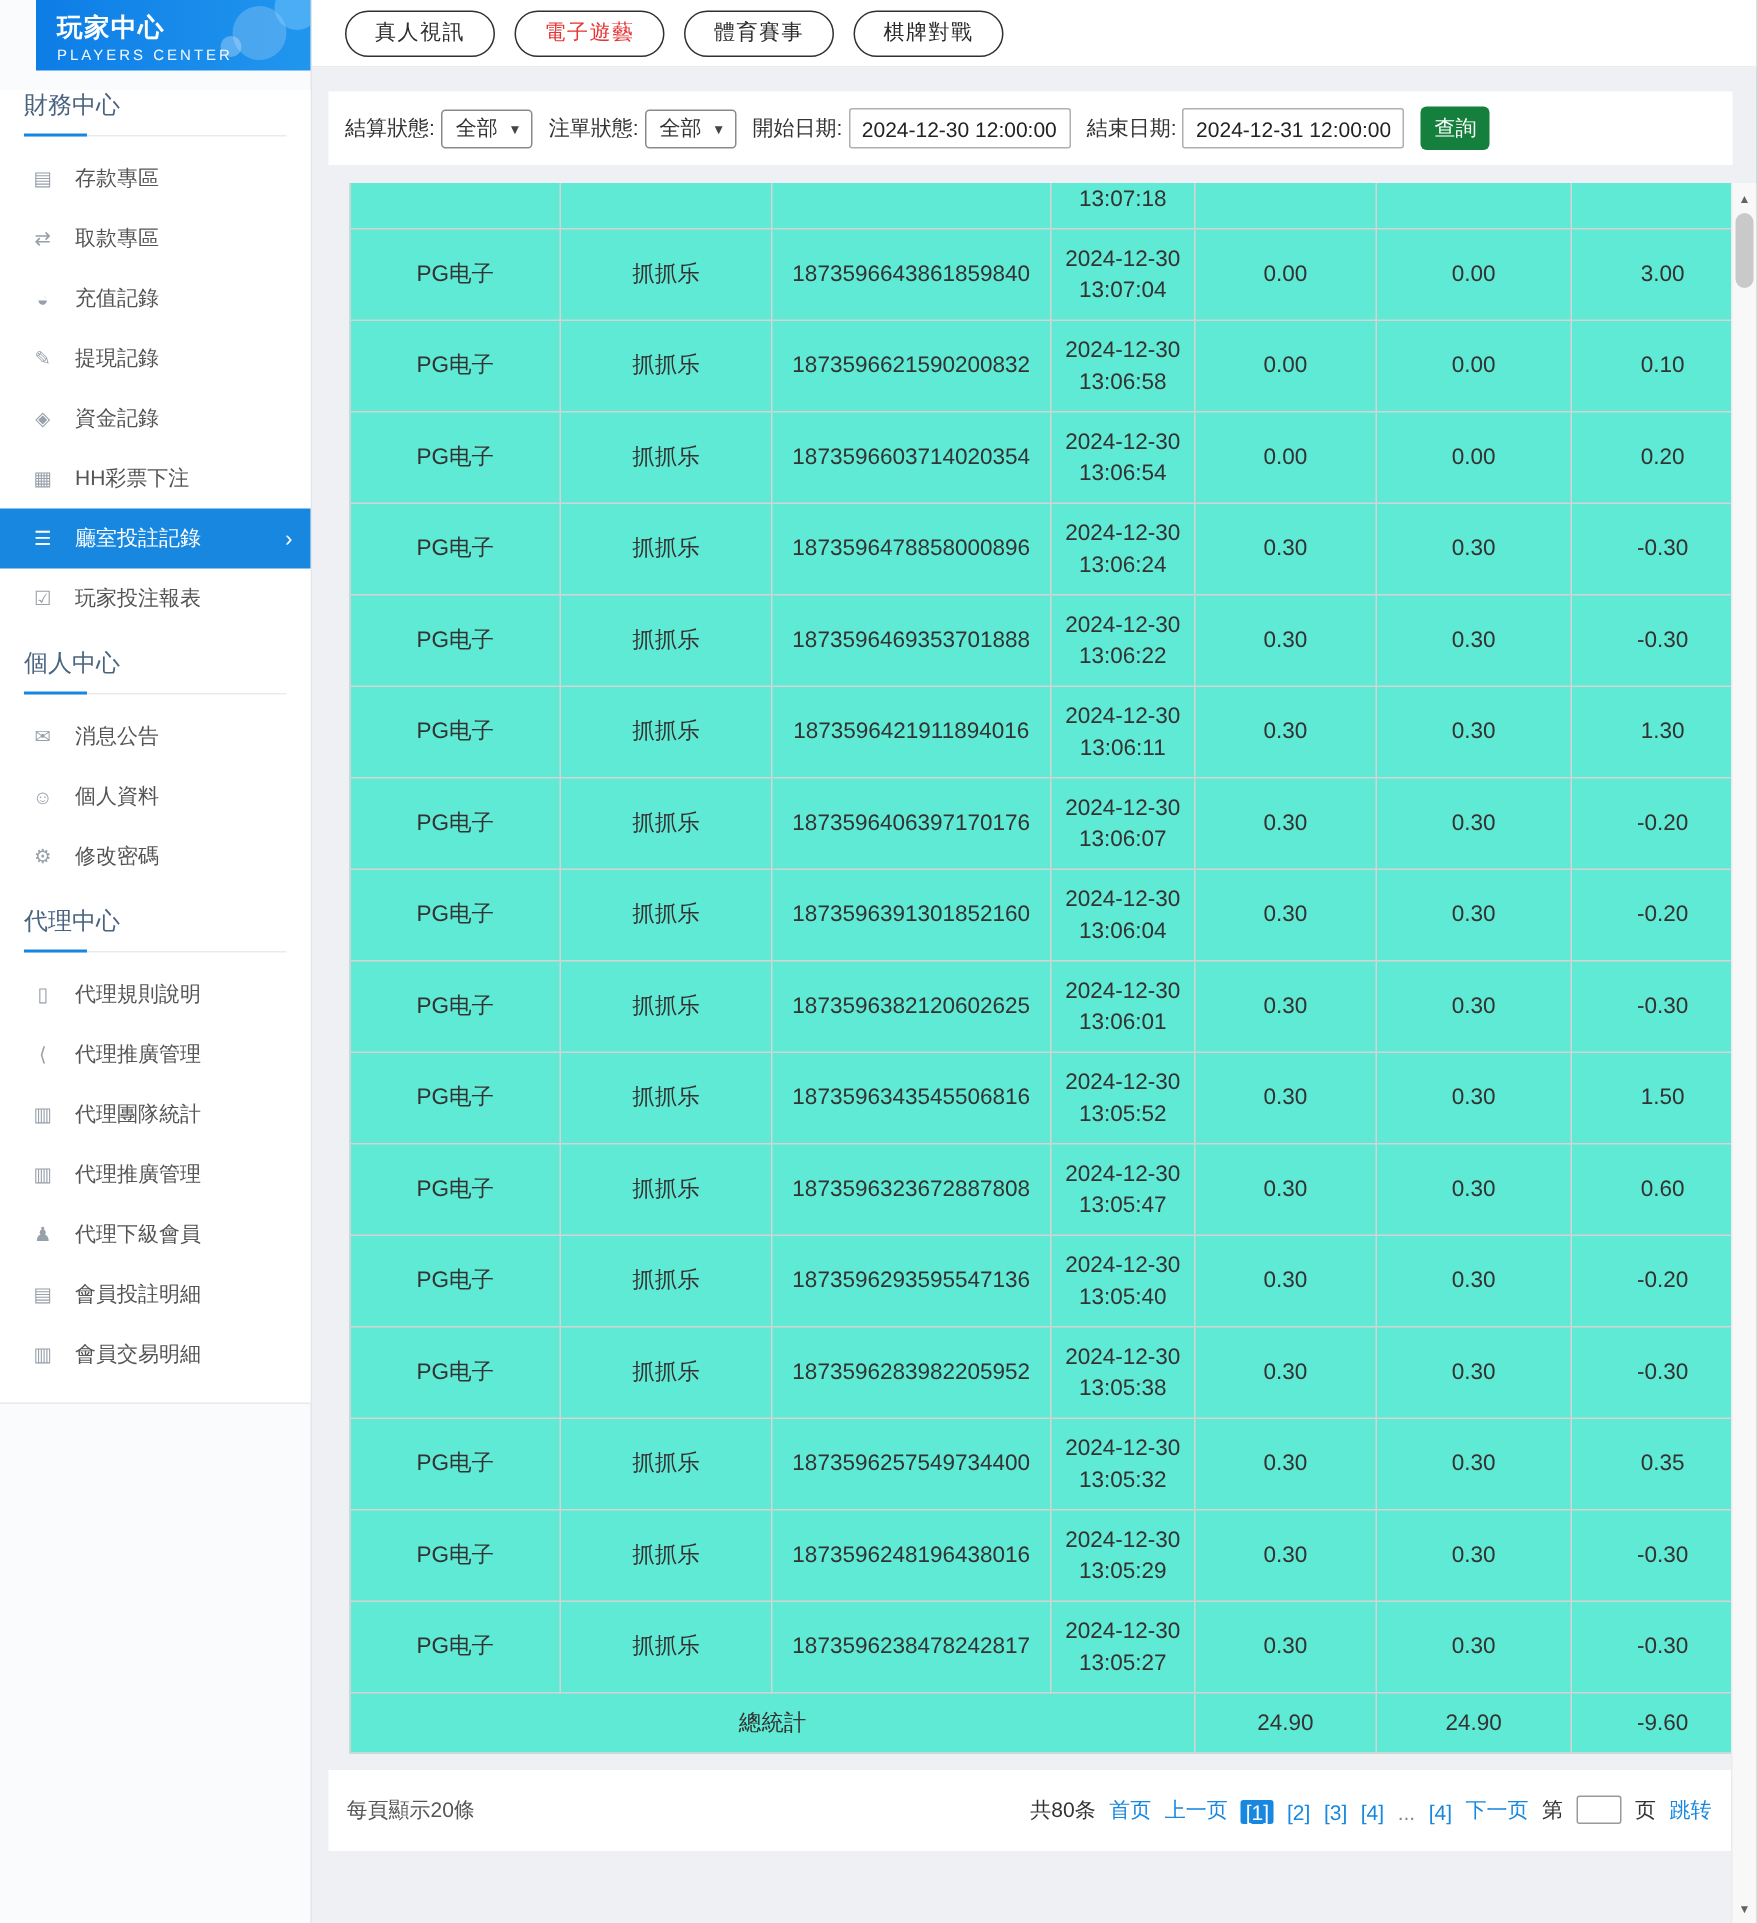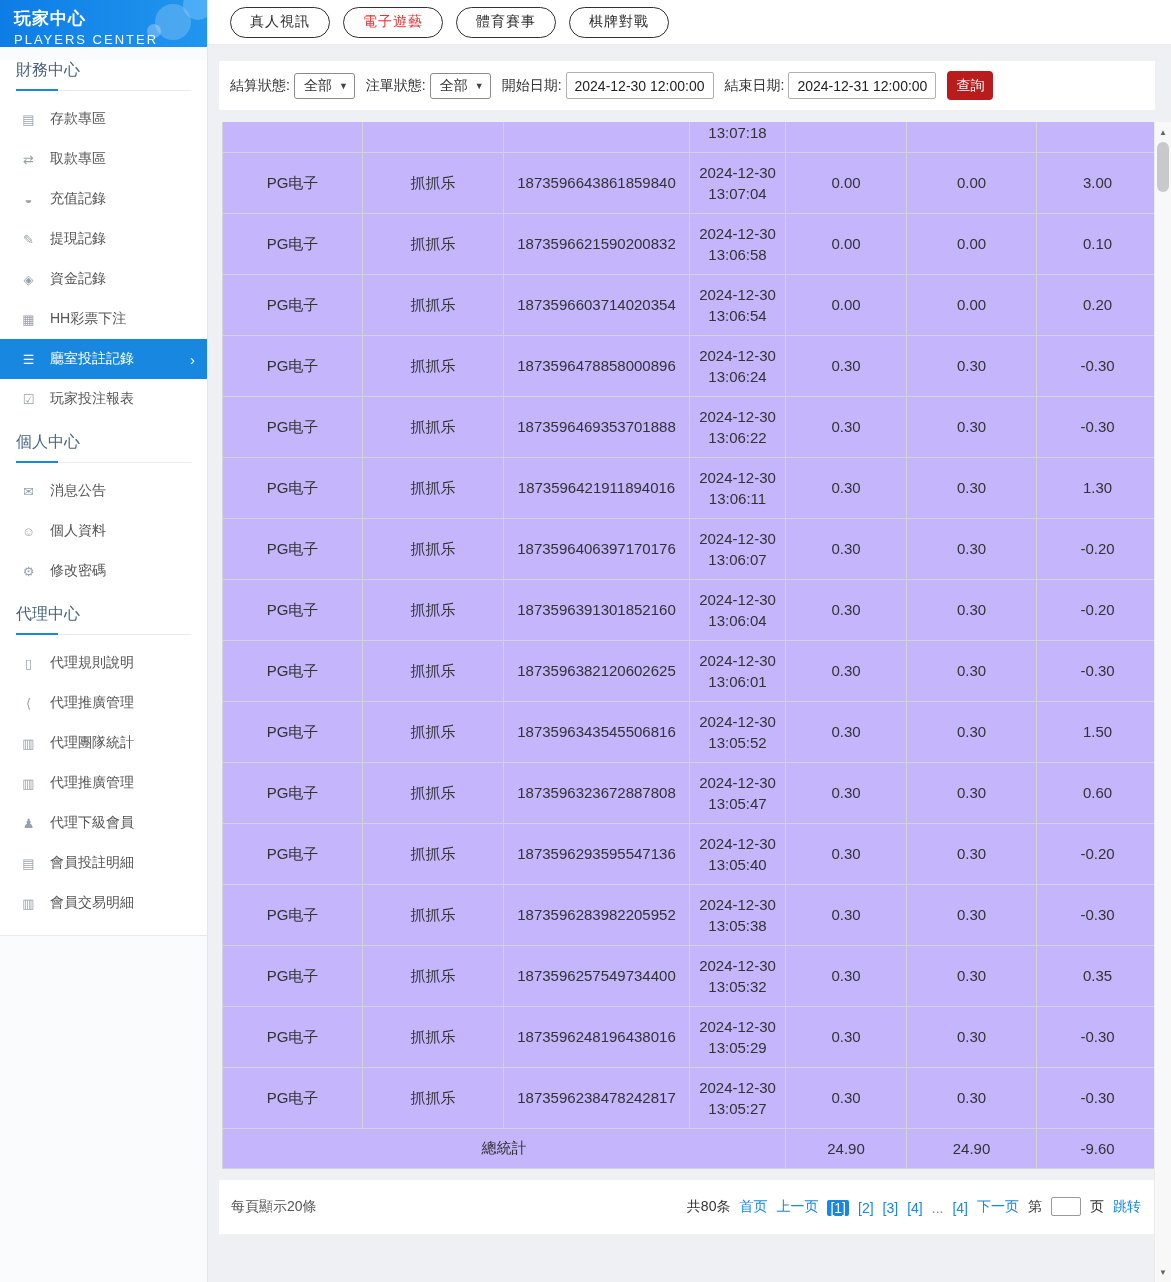--- a/index.html
+++ b/index.html
@@ -8,23 +8,23 @@
     font-family:"Liberation Sans","DejaVu Sans",sans-serif;
     background:#eef0f3;
     color:#333;
     position:relative;
     overflow:hidden;
   }
   a { text-decoration:none; }
 
   
   .sidebar { position:absolute; left:0; top:0; width:208px; height:1282px; background:#fafbfc; border-right:1px solid #e2e5e9; }
-  .sidebar-header { height:47px; background:linear-gradient(90deg,#0d7de6,#2196ee); position:relative; color:#fff; padding:7px 0 0 14px; overflow:hidden; }
+  .sidebar-header { height:47px; background:linear-gradient(90deg,#0d7de6,#2196ee); position:relative; color:#fff; padding:7px 0 0 14px; overflow:hidden;margin-left:24px; }
   .sidebar-title { font-size:17px; font-weight:bold; letter-spacing:1px; position:relative; z-index:2; }
-  .sidebar-subtitle { font-size:13px; letter-spacing:2px; margin-top:2px; opacity:.95; position:relative; z-index:2; }
+  .sidebar-subtitle { font-size:10px; letter-spacing:2px; margin-top:2px; opacity:.95; position:relative; z-index:2; }
   .hdr-deco { position:absolute; border-radius:50%; background:rgba(255,255,255,.20); }
   .hdr-deco.d1 { right:16px; top:4px; width:36px; height:36px; }
   .hdr-deco.d2 { right:46px; top:24px; width:14px; height:14px; background:rgba(255,255,255,.28); }
   .hdr-deco.d3 { right:-6px; top:-10px; width:30px; height:30px; background:rgba(140,210,255,.40); }
   .sidebar-body { background:#fff; border-bottom:1px solid #e7e9ec; padding-bottom:12px; }
   .side-section-title { margin:13px 16px 8px; font-size:16px; color:#4a6480; padding-bottom:9px; border-bottom:1px solid #e9ebee; position:relative; }
   .side-section-title::after { content:""; position:absolute; left:0; bottom:-1px; width:42px; height:2px; background:#1787e0; }
   .menu-item { height:40px; display:flex; align-items:center; padding:0 14px 0 20px; font-size:14px; color:#555; cursor:pointer; position:relative; }
   .menu-item .icon { width:17px; margin-right:13px; color:#98a1ab; font-size:13px; text-align:center; flex:none; }
   .menu-item .chevron { position:absolute; right:12px; font-size:15px; color:#fff; }
@@ -35,23 +35,23 @@
   .main { position:absolute; left:208px; top:0; width:963px; height:1117px; }
   .tabbar { height:45px; background:#fff; display:flex; align-items:center; padding-left:22px; gap:13px; border-bottom:1px solid #ececec; }
   .tab { height:31px; border:1px solid #303030; border-radius:16px; background:#fff; display:inline-flex; align-items:center; justify-content:center; padding:0 19px; font-size:14px; color:#2b2b2b; cursor:pointer; font-family:inherit; letter-spacing:1px; }
   .tab.active { color:#e63333; }
 
   .filter-panel { margin-top:16px; width:936px; margin-left:11px; height:49px; background:#fff; display:flex; align-items:center; padding-left:11px; font-size:14px; color:#333; }
   .filter-label { margin-right:4px; white-space:nowrap; }
   .select { height:26px; border:1px solid #8a8a8a; border-radius:3px; background:#fff; display:inline-flex; align-items:center; padding:0 6px 0 9px; margin-right:11px; cursor:pointer;justify-content:center; }
   .select .caret { font-size:9px; color:#444; margin-left:7px; }
   .date-input { height:27px; width:148px; border:1px solid #b0b0b0; border-radius:2px; background:#fff; padding:0 8px; font-size:14px; color:#222; margin-right:11px; font-family:inherit; }
-  .search-btn { width:46px; height:29px; background:#b91c1c; border:none; border-radius:4px; color:#fff; font-size:14px; cursor:pointer; font-family:inherit; }
-
-  .btable { width:936px; margin:12px 0 0 14px; border-collapse:collapse; table-layout:fixed; background:#c4b5fd; font-size:15px; color:#333; }
+  .search-btn { width:46px; height:29px; background:#15803d; border:none; border-radius:4px; color:#fff; font-size:14px; cursor:pointer; font-family:inherit; }
+
+  .btable { width:936px; margin:12px 0 0 25px; border-collapse:collapse; table-layout:fixed; background:#5eead4; font-size:15px; color:#333; }
   .btable td { border:1px solid #d4d4d4; text-align:center; vertical-align:middle; padding:2px 3px; overflow:hidden; }
   .partial-row td { height:30px; border-top:none; vertical-align:top; padding-top:2px; }
   .data-row td { height:61px; line-height:21px; }
   .sum-row td { height:40px; }
 
   
   .pagination-panel { margin:11px 0 0 11px; width:936px; height:54px; background:#fff; display:flex; align-items:center; justify-content:space-between; padding:0 14px 0 12px; font-size:14px; }
   .page-size-text { color:#555; }
   .page-right { display:flex; align-items:flex-end; gap:9px; color:#333; }
   .page-link { color:#1787e0; cursor:pointer; }

